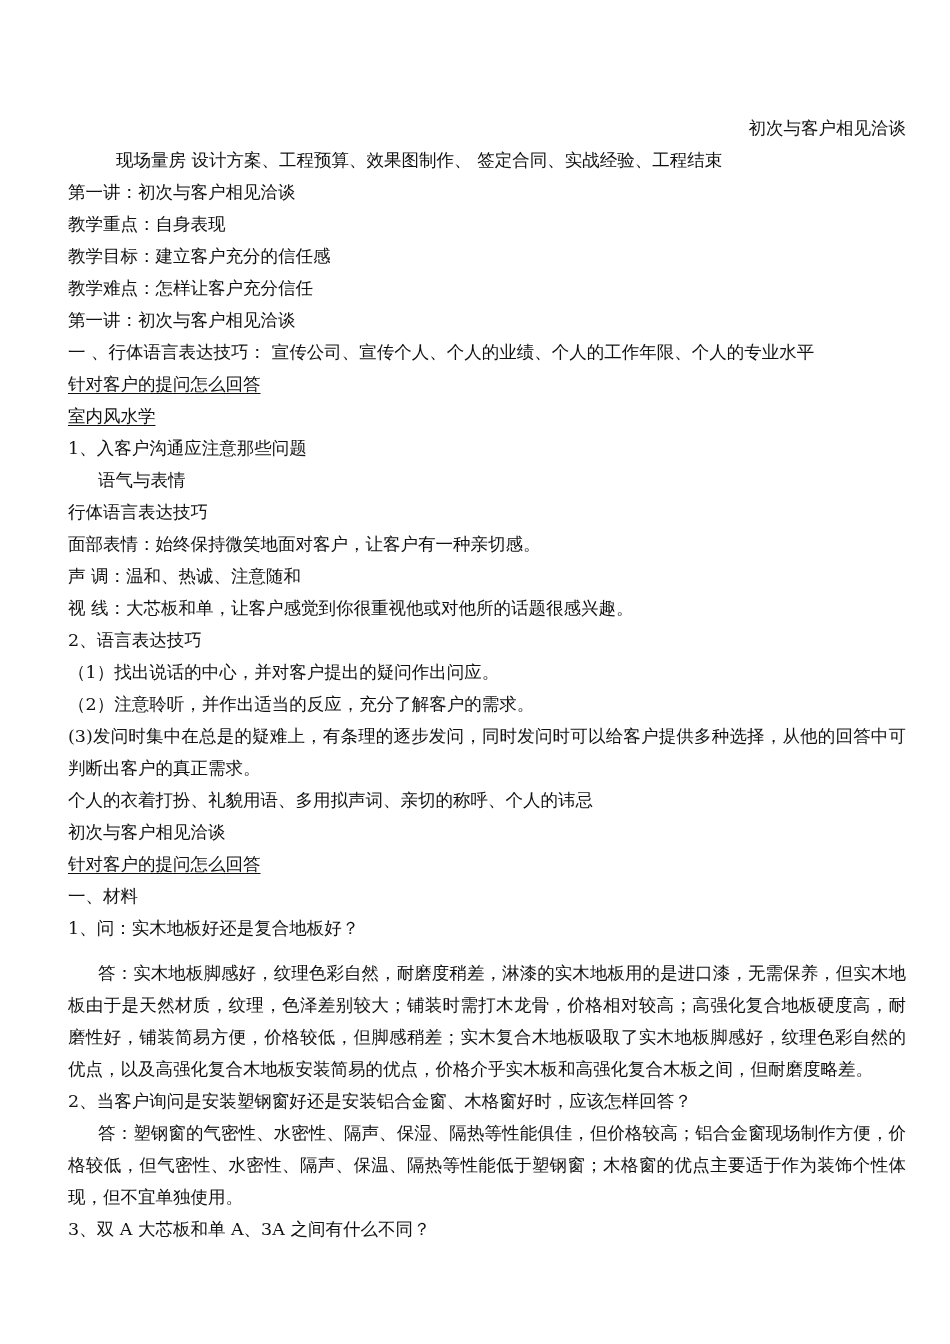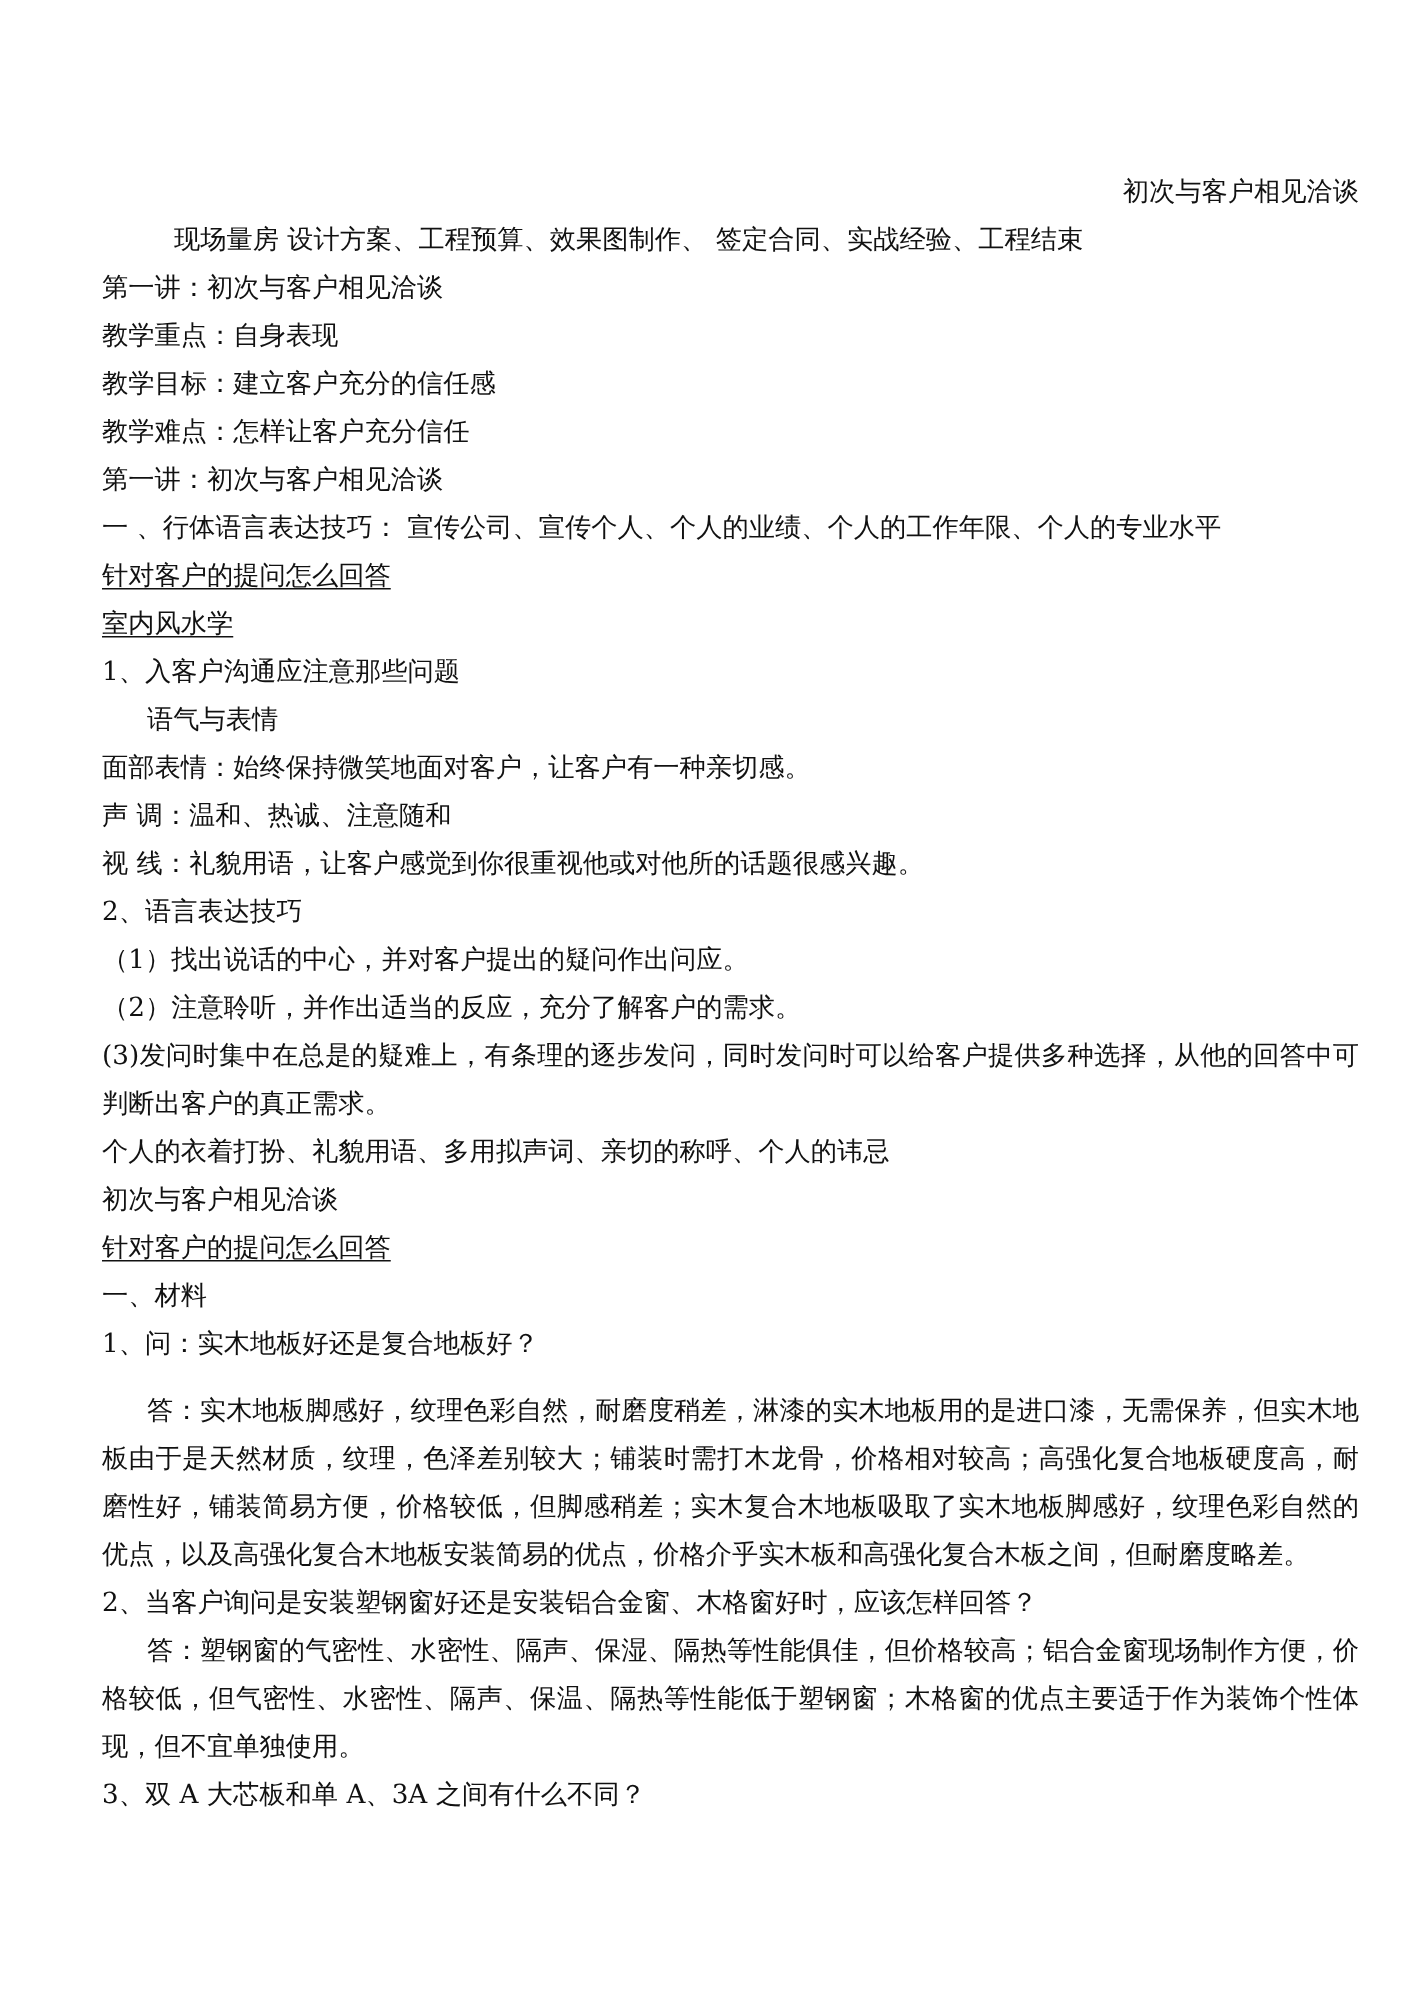--- a/index.html
+++ b/index.html
@@ -23,23 +23,24 @@
   <div class="line">第一讲：初次与客户相见洽谈</div>
   <div class="line">教学重点：自身表现</div>
   <div class="line">教学目标：建立客户充分的信任感</div>
   <div class="line">教学难点：怎样让客户充分信任</div>
   <div class="line">第一讲：初次与客户相见洽谈</div>
   <div class="line">一 、行体语言表达技巧： 宣传公司、宣传个人、个人的业绩、个人的工作年限、个人的专业水平</div>
   <div class="line"><span class="u">针对客户的提问怎么回答</span></div>
   <div class="line"><span class="u">室内风水学</span></div>
   <div class="line">1、入客户沟通应注意那些问题</div>
   <div class="line ind1">语气与表情</div>
+  <div class="line">行体语言表达技巧</div>
   <div class="line">面部表情：始终保持微笑地面对客户，让客户有一种亲切感。</div>
   <div class="line">声    调：温和、热诚、注意随和</div>
-  <div class="line">视    线：礼貌用语，让客户感觉到你很重视他或对他所的话题很感兴趣。</div>
+  <div class="line">视    线：大芯板和单，让客户感觉到你很重视他或对他所的话题很感兴趣。</div>
   <div class="line">2、语言表达技巧</div>
   <div class="line">（1）找出说话的中心，并对客户提出的疑问作出问应。</div>
   <div class="line">（2）注意聆听，并作出适当的反应，充分了解客户的需求。</div>
   <div class="line wrap">(3)发问时集中在总是的疑难上，有条理的逐步发问，同时发问时可以给客户提供多种选择，从他的回答中可判断出客户的真正需求。</div>
   <div class="line">个人的衣着打扮、礼貌用语、多用拟声词、亲切的称呼、个人的讳忌</div>
   <div class="line">初次与客户相见洽谈</div>
   <div class="line"><span class="u">针对客户的提问怎么回答</span></div>
   <div class="line">一、材料</div>
   <div class="line">1、问：实木地板好还是复合地板好？</div>
   <div class="line wrap indq" style="text-indent:0;padding-left:0;margin-top:13px;"><span style="display:inline-block;width:30px;"></span><span>答：实木地板脚感好，纹理色彩自然，耐磨度稍差，淋漆的实木地板用的是进口漆，无需保养，但实木地板由于是天然材质，纹理，色泽差别较大；铺装时需打木龙骨，价格相对较高；高强化复合地板硬度高，耐磨性好，铺装简易方便，价格较低，但脚感稍差；实木复合木地板吸取了实木地板脚感好，纹理色彩自然的优点，以及高强化复合木地板安装简易的优点，价格介乎实木板和高强化复合木板之间，但耐磨度略差。</span></div>

